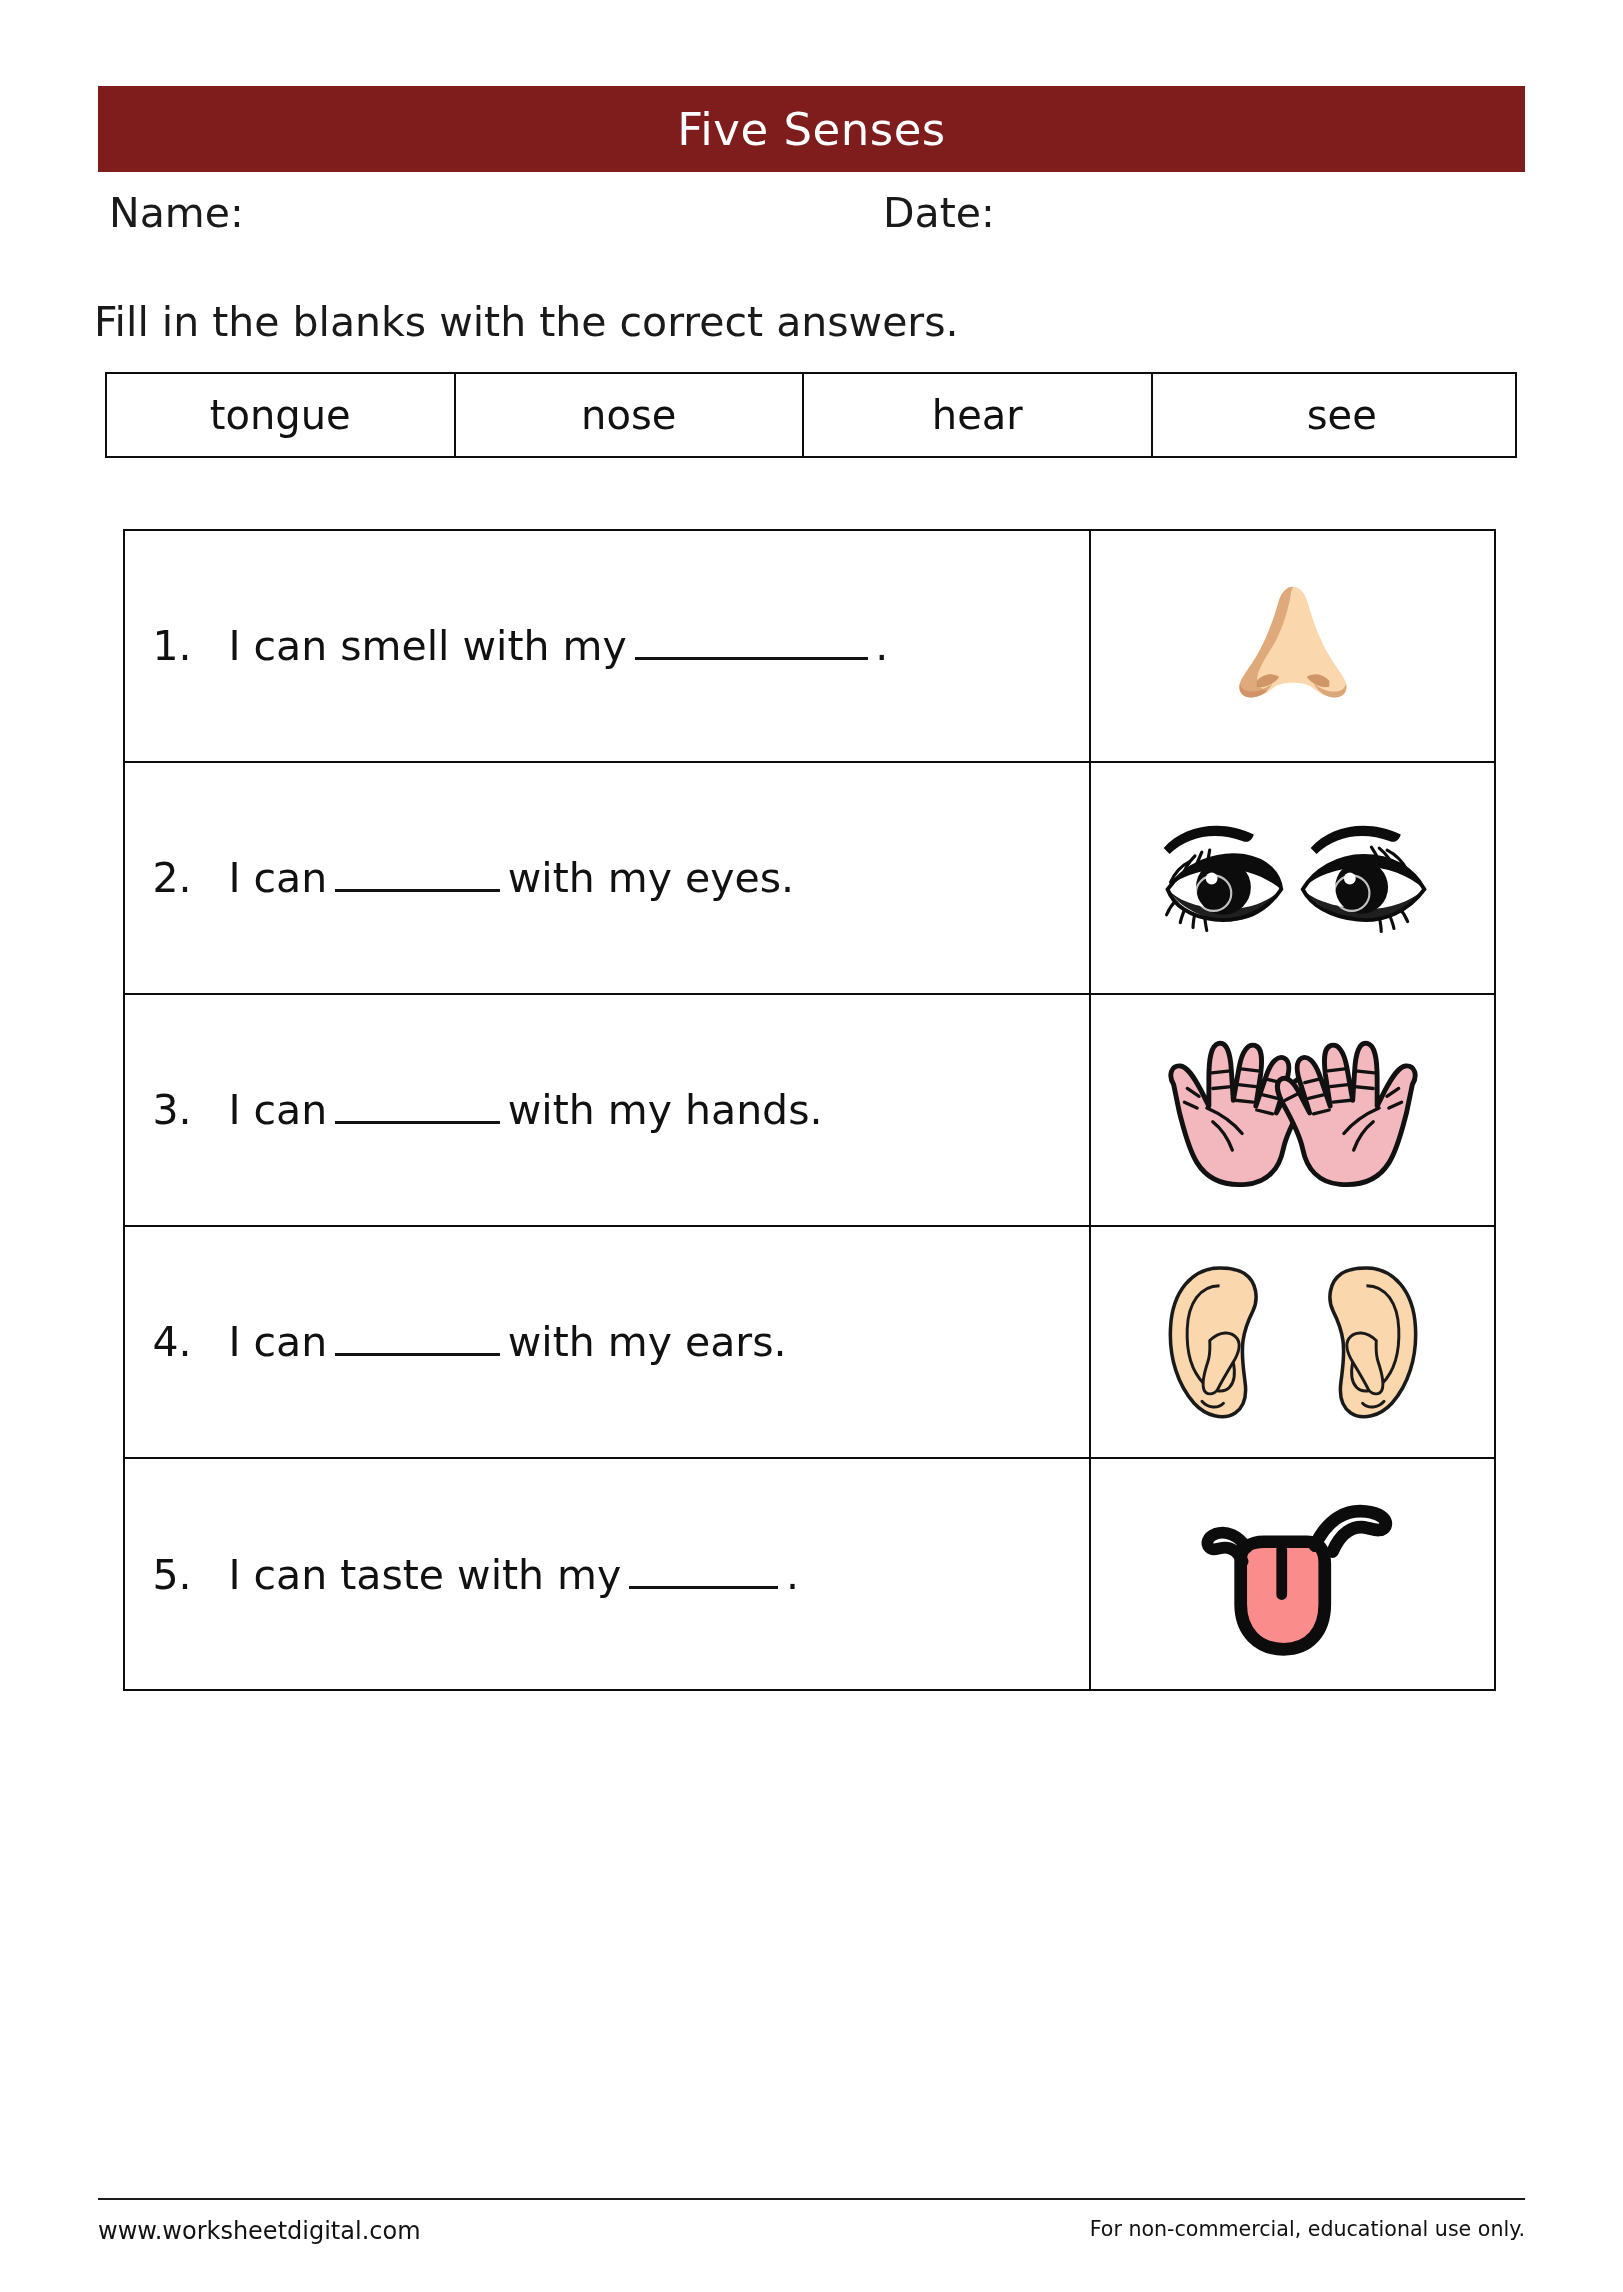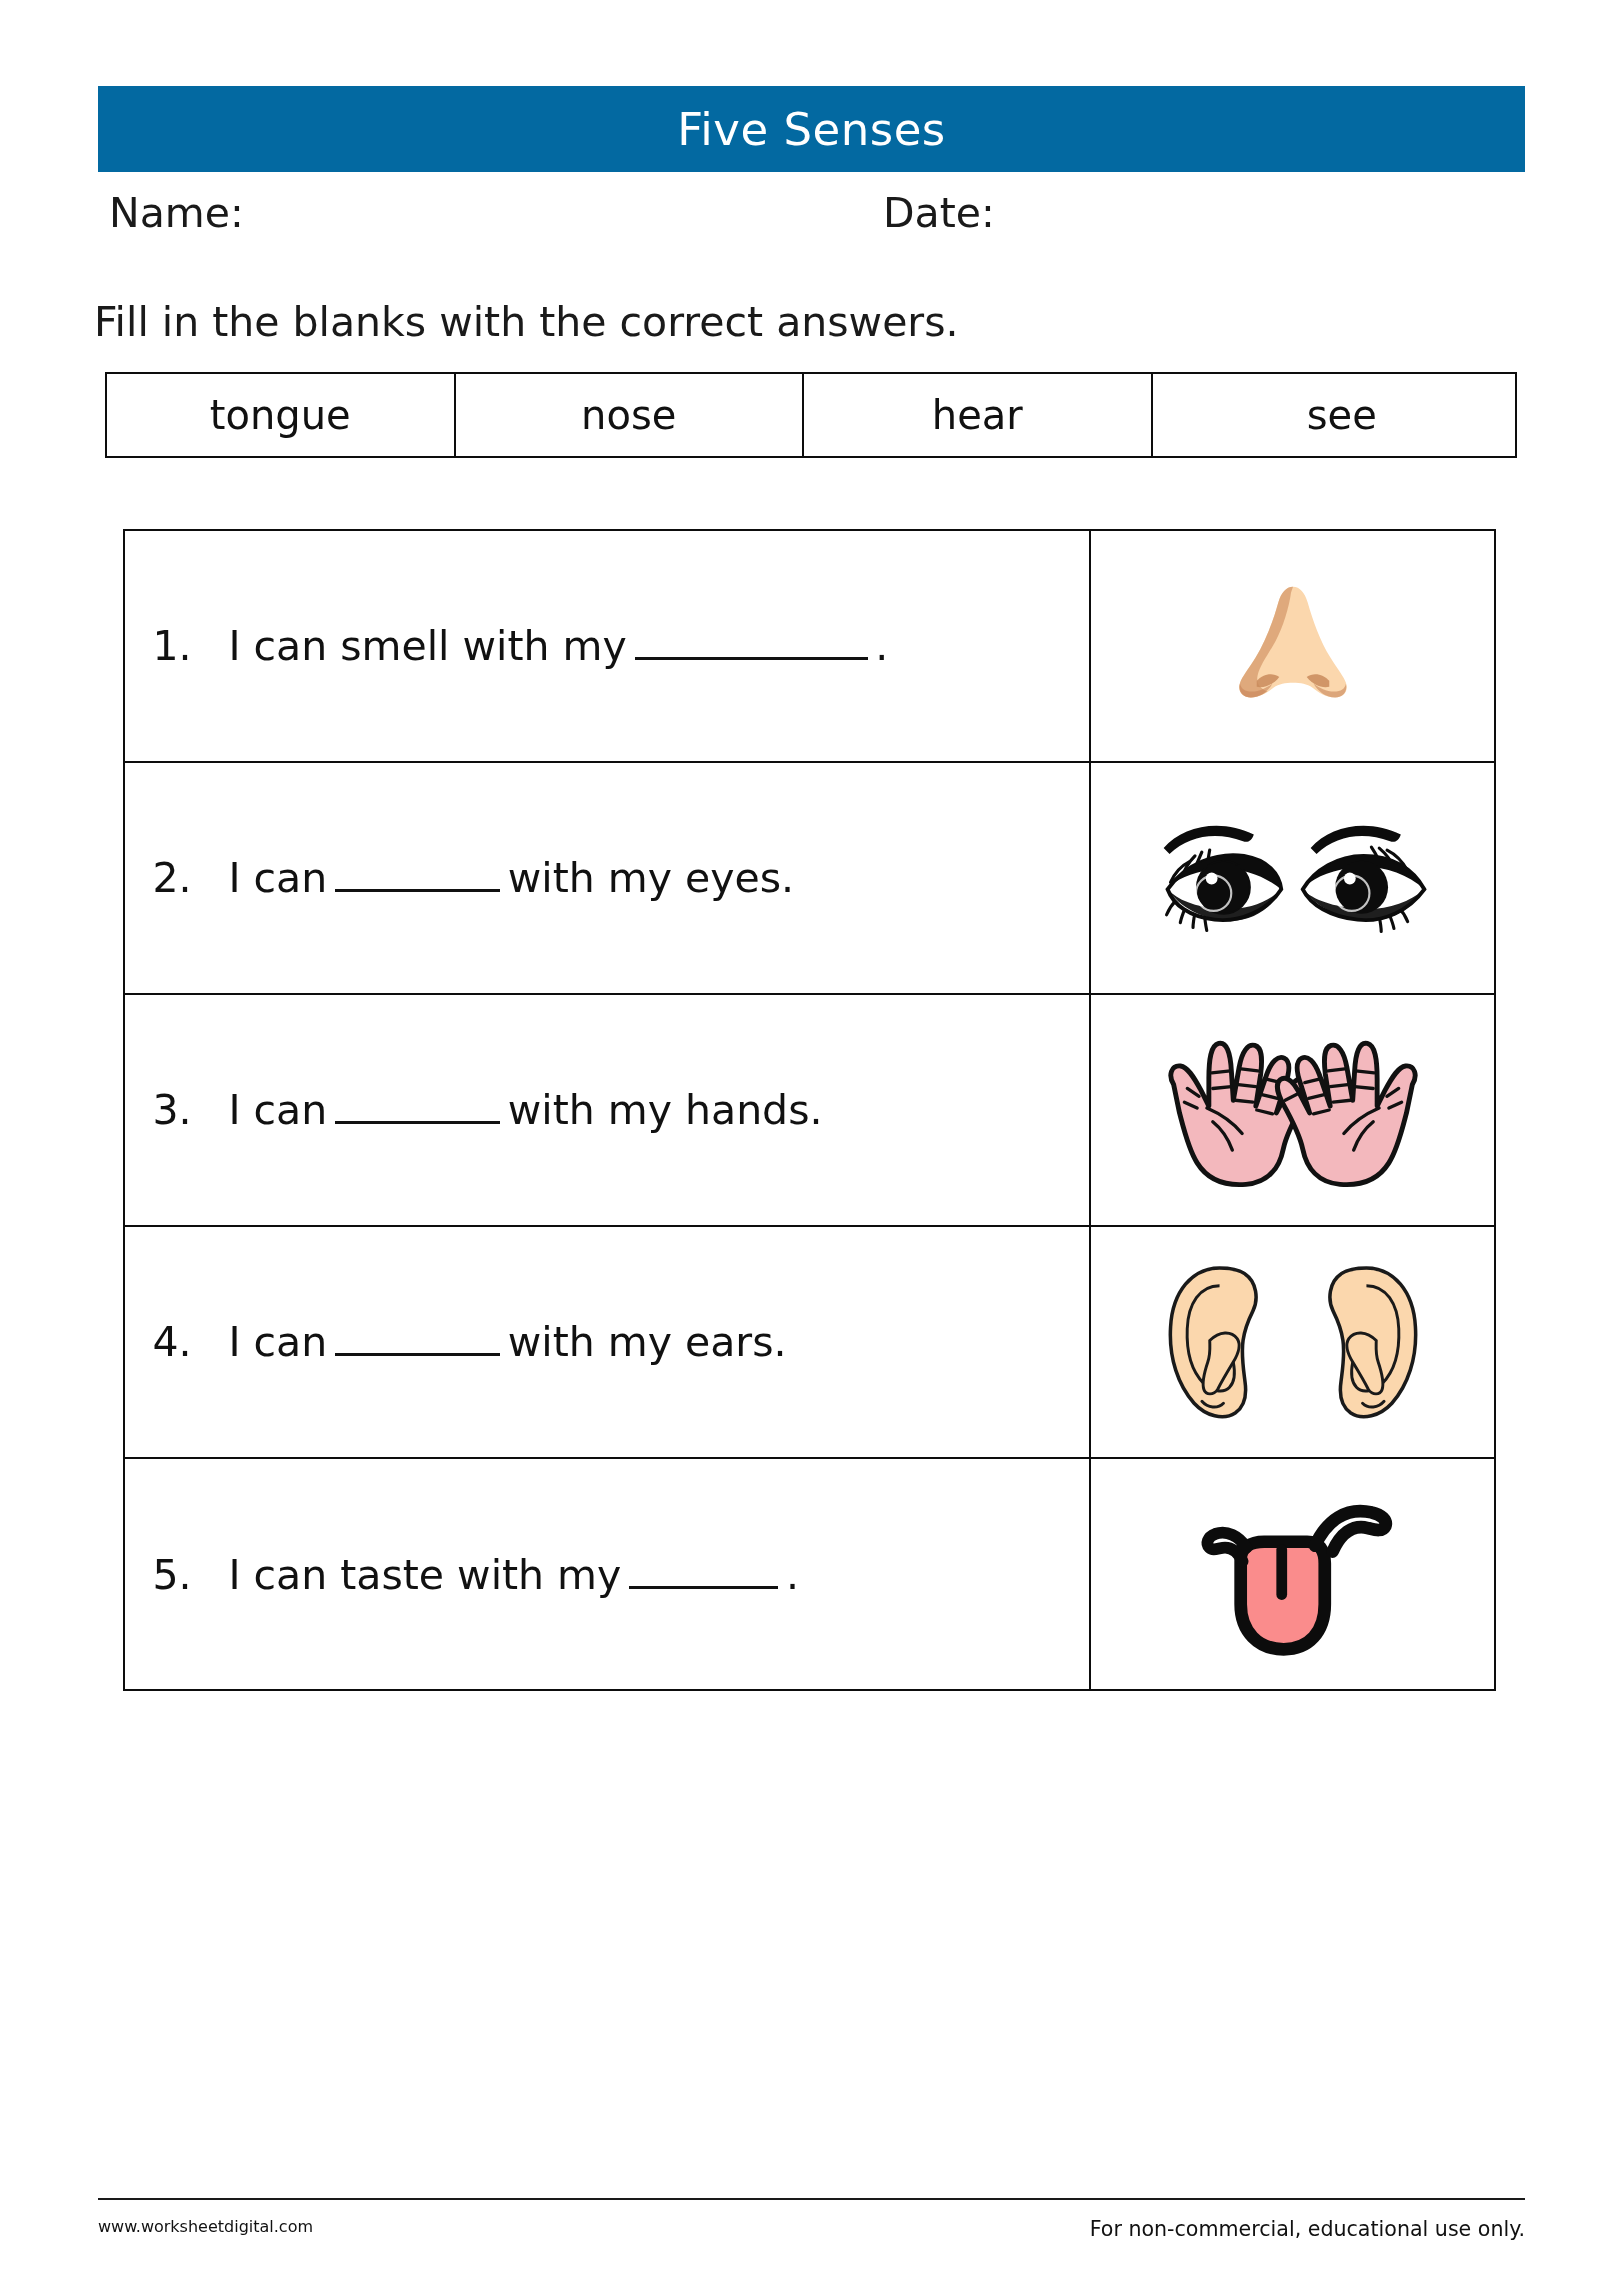--- a/index.html
+++ b/index.html
@@ -24,21 +24,21 @@
     overflow: hidden;
   }
 
   
   .title-banner {
     position: absolute;
     left: 98px;
     top: 86px;
     width: 1427px;
     height: 86px;
-    background: #0369a1;
+    background: #7f1d1d;
     display: flex;
     align-items: center;
     justify-content: center;
   }
   .title-text {
     color: #ffffff;
     font-size: 45px;
     font-family: "DejaVu Sans", sans-serif;
     font-weight: 400;
     letter-spacing: 0.5px;
@@ -169,21 +169,21 @@
     left: 98px;
     top: 2198px;
     width: 1427px;
     height: 0;
     border-top: 2.9px solid #1a1a1a;
   }
   .footer-left {
     position: absolute;
     left: 98px;
     top: 2217px;
-    font-size: 16px;
+    font-size: 24px;
     color: #111111;
     line-height: 1.2;
     white-space: nowrap;
   }
   .footer-right {
     position: absolute;
     right: 98px;
     top: 2217px;
     font-size: 20.6px;
     color: #111111;

